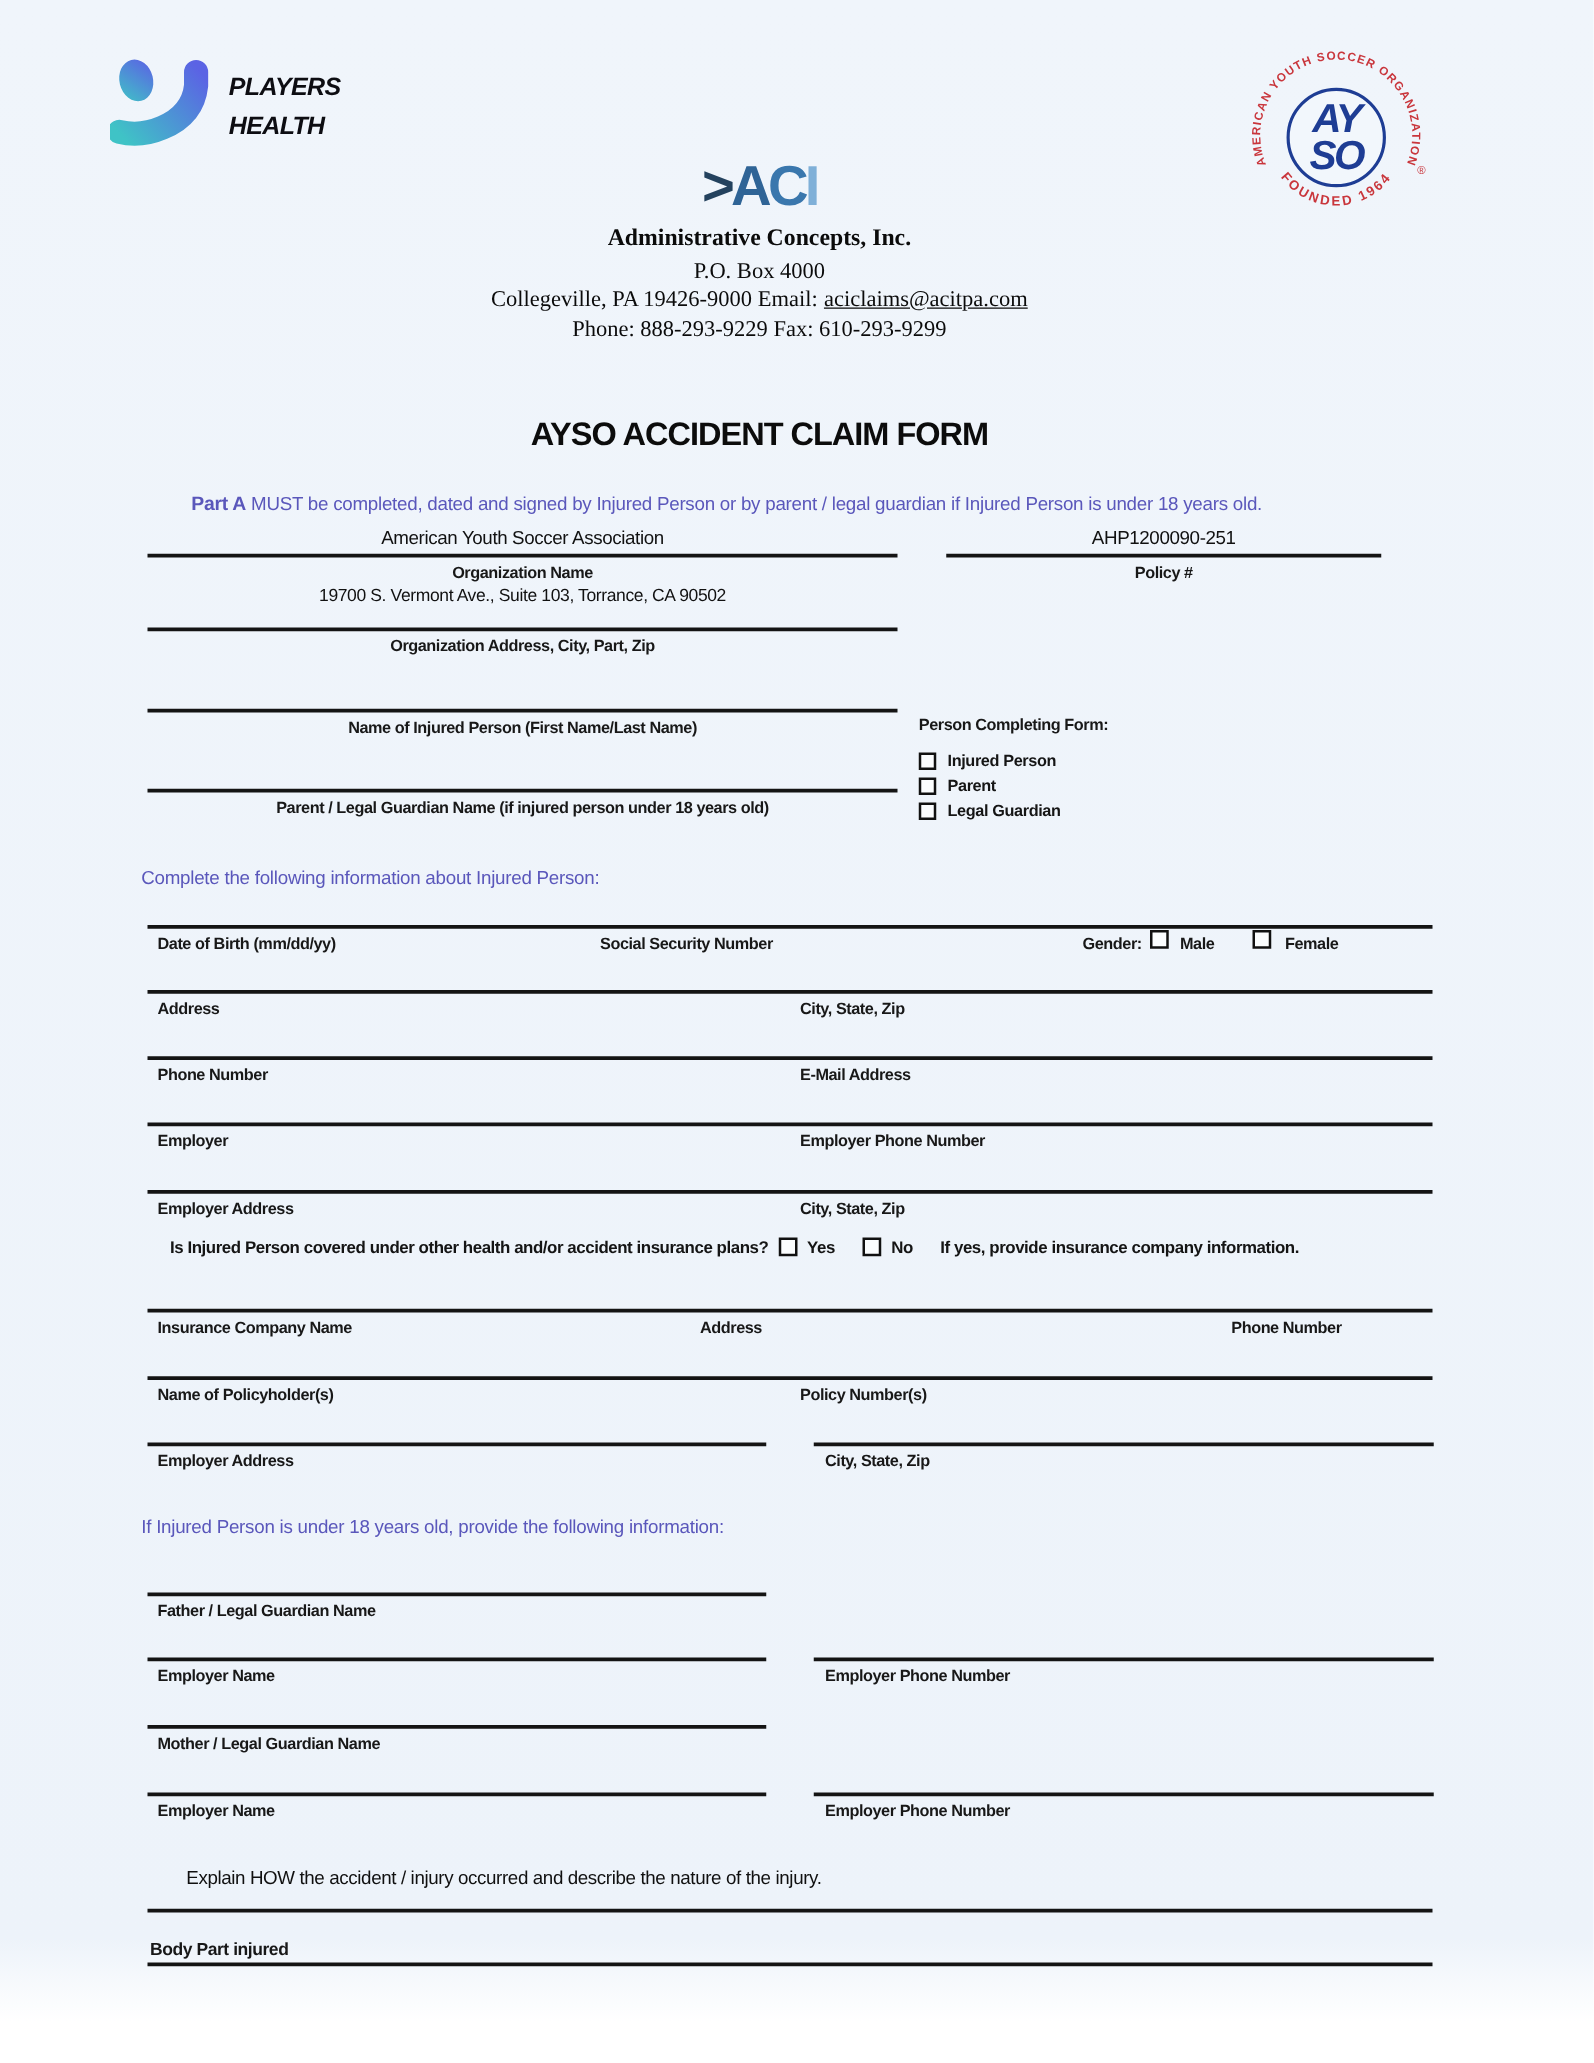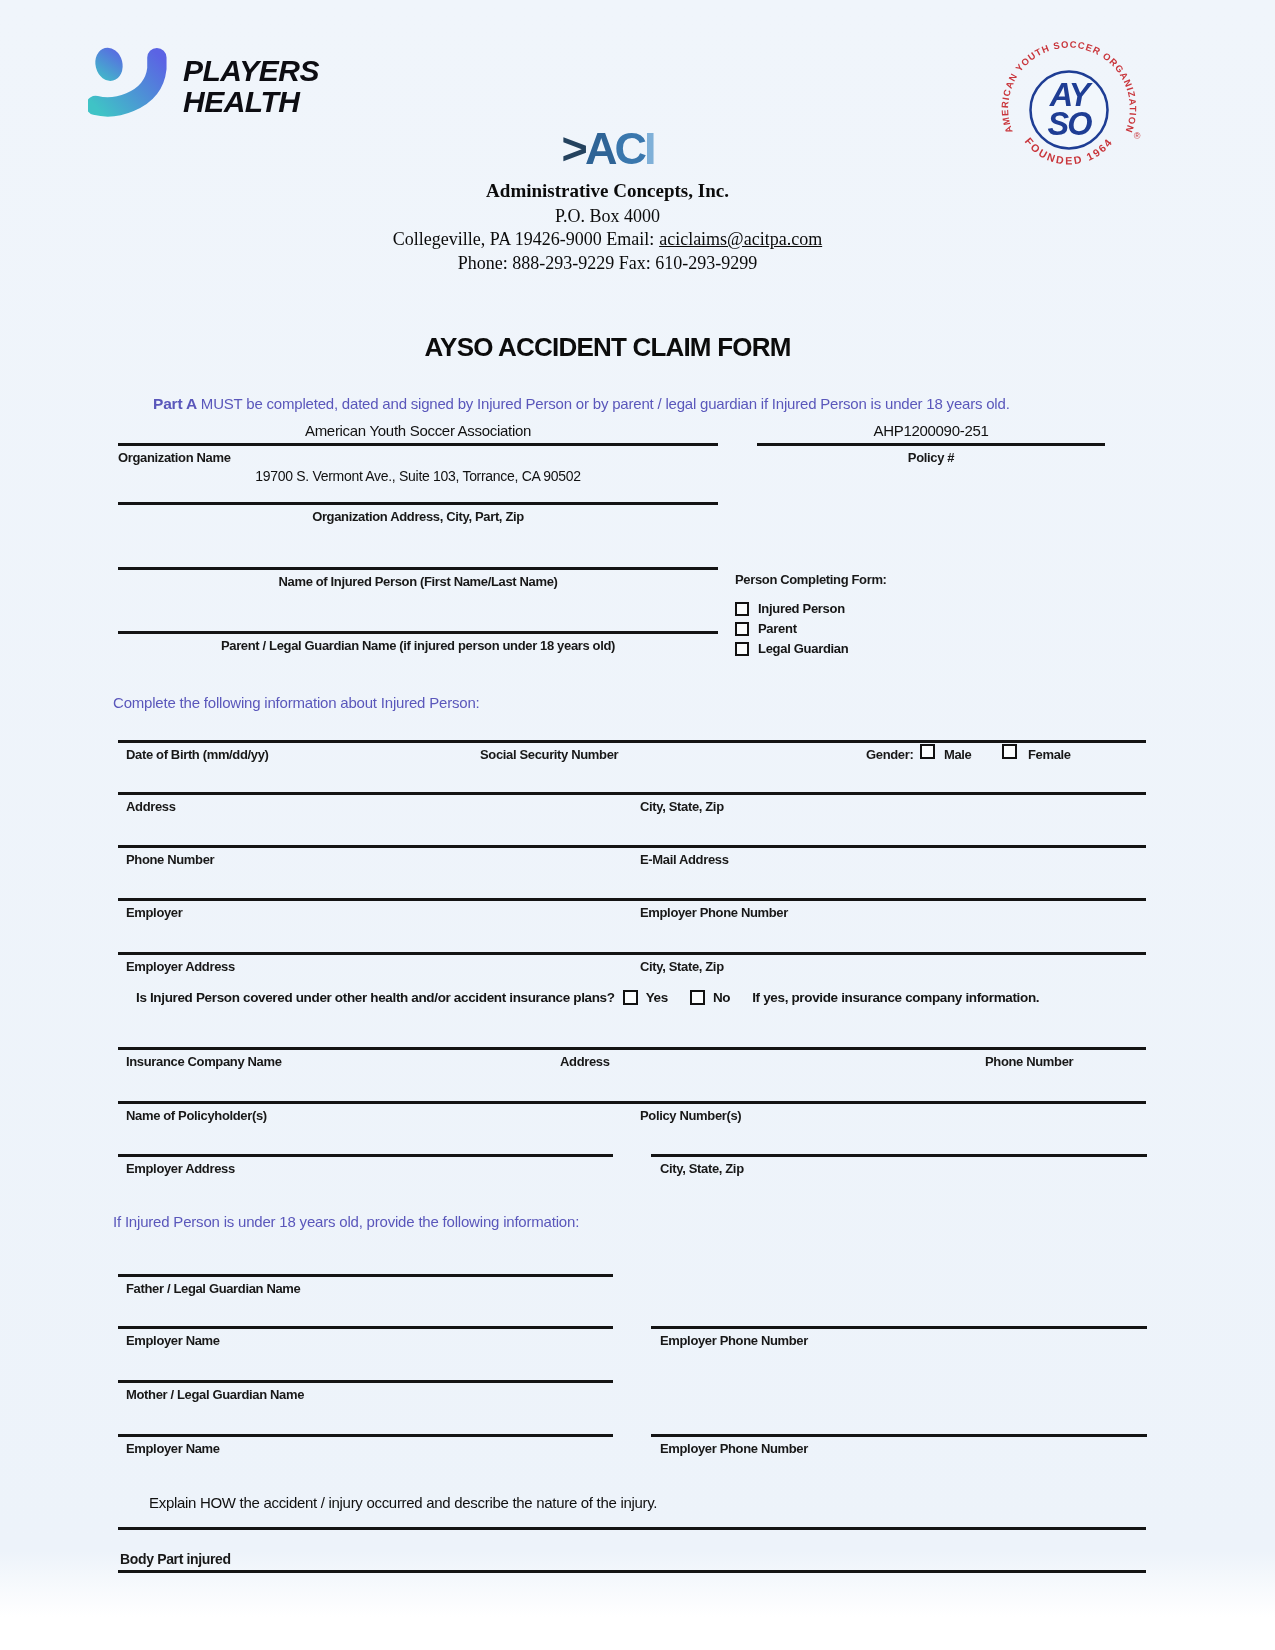--- a/index.html
+++ b/index.html
@@ -18,21 +18,21 @@
   .purple { position:absolute; color:#5a57bb; font-size:15px; letter-spacing:-0.2px; white-space:nowrap; }
   .purple b { font-weight:700; font-size:15.5px;margin-left:40px; }
   .cb { box-sizing:border-box; display:inline-block; width:15px; height:15px;
         border:2.5px solid #111; background:#fbfdfe; }
   .cb.sm { width:14px; height:14px; border-width:2.2px; }
   .abs { position:absolute; }
 
   
   .ph-icon { position:absolute; left:88px; top:44px; }
   .ph-text { position:absolute; left:183px; top:55px; font-weight:700; font-style:italic;
-             font-size:30px; line-height:31px; letter-spacing:-0.5px; color:#0d0d12; }
+             font-size:20px; line-height:31px; letter-spacing:-0.5px; color:#0d0d12; }
   .hdr-center { position:absolute; left:0; width:1215px; text-align:center; white-space:nowrap; }
   .aci-logo { top:126px; font-weight:700; font-size:45px; line-height:46px; letter-spacing:-3px; }
   .aci-gt { color:#24425e; }
   .aci-a { color:#2f6496; } .aci-c { color:#3a77ad; } .aci-i { color:#7fb0d8; }
   .serif { font-family:"Liberation Serif", serif; color:#0b0b0b; }
   .aci-company { top:180px; font-size:19px; font-weight:700; }
   .aci-pobox   { top:206px; font-size:18px; }
   .aci-addr    { top:229px; font-size:18px; }
   .aci-phone   { top:253px; font-size:18px; }
   .email { text-decoration:underline; margin-left:5px; }
@@ -104,21 +104,21 @@
 
   <div class="purple" style="left:113px; top:395px;">
     <b>Part A</b>
     <span>MUST be completed, dated and signed by Injured Person or by parent / legal guardian if Injured Person is under 18 years old.</span>
   </div>
 
   <div class="val" style="left:118px; top:422px; width:600px;">American Youth Soccer Association</div>
   <div class="val" style="left:757px; top:422px; width:348px;">AHP1200090-251</div>
   <div class="rule" style="left:118px; top:443px; width:600px;"></div>
   <div class="rule" style="left:757px; top:443px; width:348px;"></div>
-  <div class="lbl" style="left:118px; top:450px; width:600px; ">Organization Name</div>
+  <div class="lbl" style="left:118px; top:450px; width:600px; text-align:center;">Organization Name</div>
   <div class="lbl" style="left:757px; top:450px; width:348px; text-align:center;">Policy #</div>
 
   <div class="val" style="left:118px; top:468px; width:600px; font-size:14px;">19700 S. Vermont Ave., Suite 103, Torrance, CA 90502</div>
   <div class="rule" style="left:118px; top:502px; width:600px;"></div>
   <div class="lbl" style="left:118px; top:509px; width:600px; text-align:center;">Organization Address, City, Part, Zip</div>
 
   <div class="rule" style="left:118px; top:567px; width:600px;"></div>
   <div class="lbl" style="left:118px; top:574px; width:600px; text-align:center;">Name of Injured Person (First Name/Last Name)</div>
 
   <div class="lbl" style="left:735px; top:572px;">Person Completing Form:</div>

